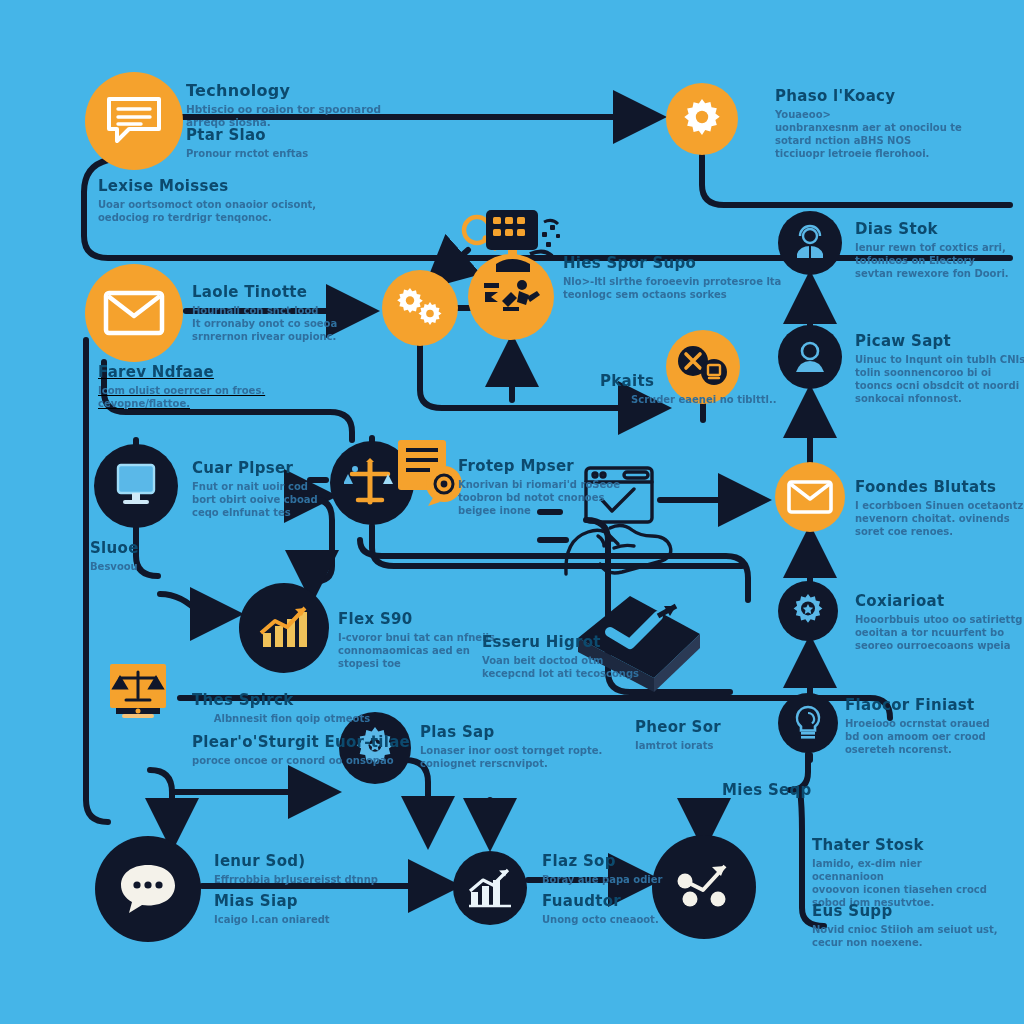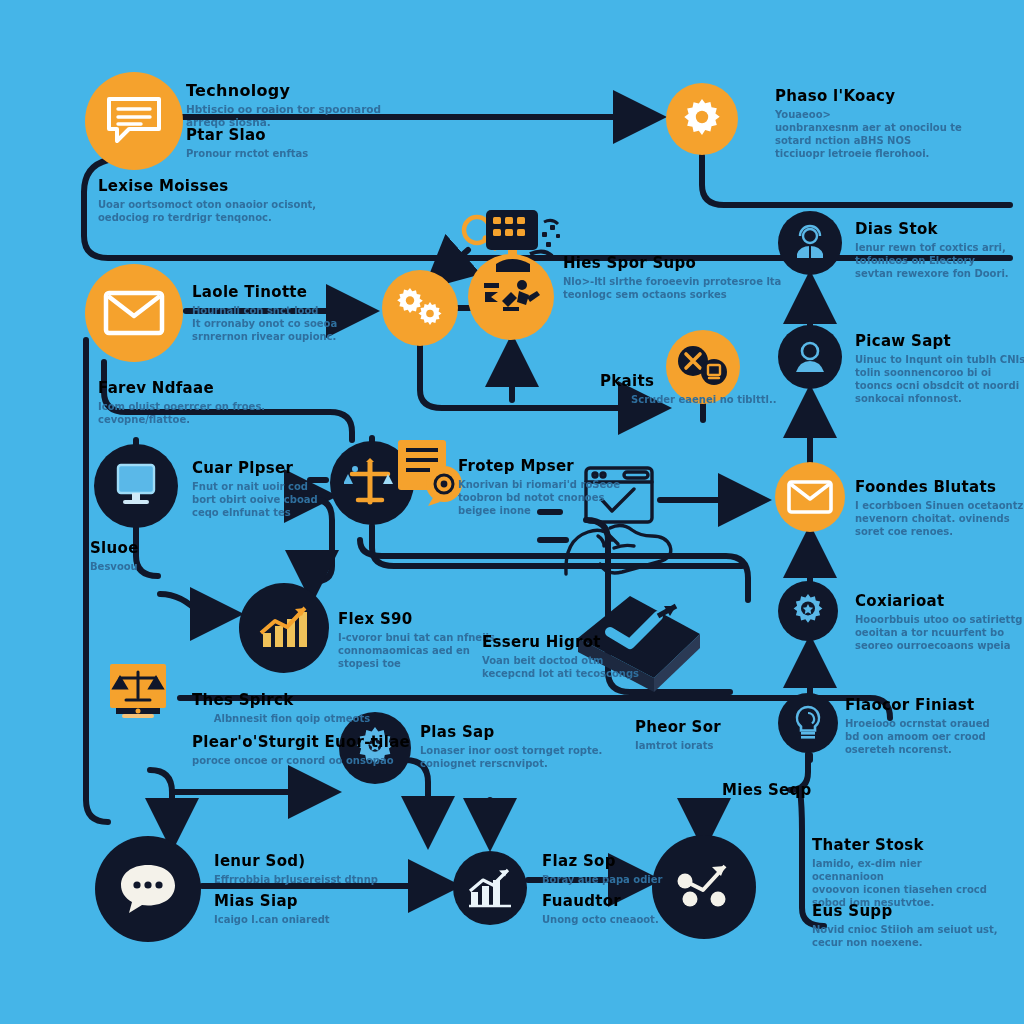--- a/index.html
+++ b/index.html
@@ -14,21 +14,21 @@
 
   
   .node{position:absolute;border-radius:50%;display:flex;align-items:center;justify-content:center;}
   .node.orange{background:#f5a22d;}
   .node.dark{background:#10172a;}
   .node svg{display:block;}
 
   
   .tb{position:absolute;}
   .tb .h{
-    font-weight:bold;color:#000000;
+    font-weight:bold;color:#0c4a6e;
     letter-spacing:.3px;line-height:1.1;
     white-space:nowrap;
   }
   .tb .p{
     color:#2f6f9e;line-height:1.32;margin-top:3px;
     font-weight:600;
   }
   .tb.md .h{font-size:15px;}
   .tb.md .p{font-size:10px;}
   .tb.lg .h{font-size:16px;}
@@ -399,21 +399,21 @@
 tolin soonnencoroo bi oi
 tooncs ocni obsdcit ot noordi
 sonkocai nfonnost.</div>
       </div>
       <div class="tb md" style="left: 192px; top: 284px; width: 210px;">
         <div class="h">Laole Tinotte</div>
         <div class="p" style="white-space: pre-line;">Hournall con snct lood
 It orronaby onot co soeoa
 srnrernon rivear oupionc.</div>
       </div>
-      <div class="tb md" style="left: 98px; top: 380px; width: 220px;">
+      <div class="tb md" style="left: 98px; top: 364px; width: 220px; text-decoration: underline;">
         <div class="h">Farev Ndfaae</div>
         <div class="p" style="white-space: pre-line;">Icom oluist ooerrcer on froes.
 cevopne/flattoe.</div>
       </div>
       <div class="tb md" style="left: 563px; top: 255px; width: 230px;">
         <div class="h">Hies Spor Supo</div>
         <div class="p" style="white-space: pre-line;">Nlo&gt;-ltl slrthe foroeevin prrotesroe lta
 teonlogc sem octaons sorkes</div>
       </div>
       <div class="tb md" style="left: 600px; top: 373px; width: 180px;">

